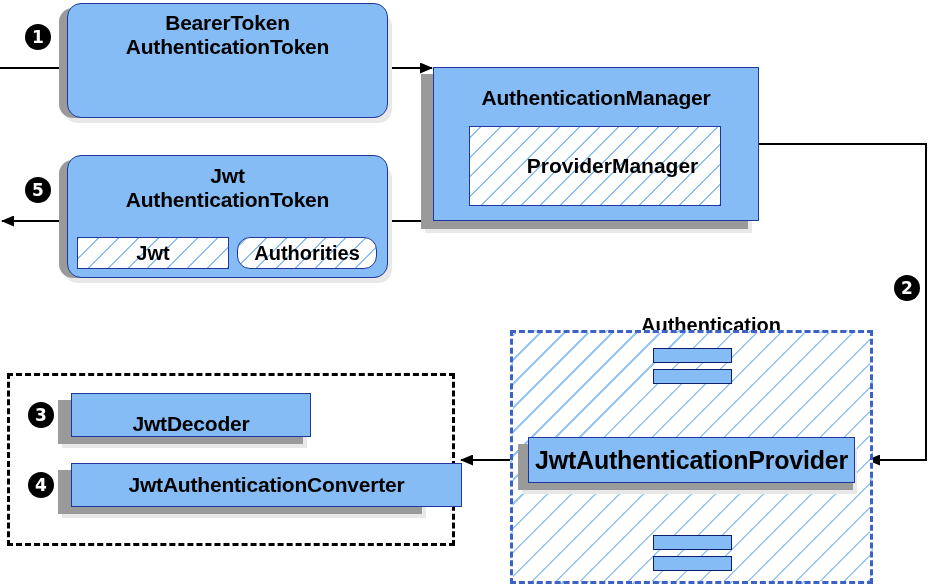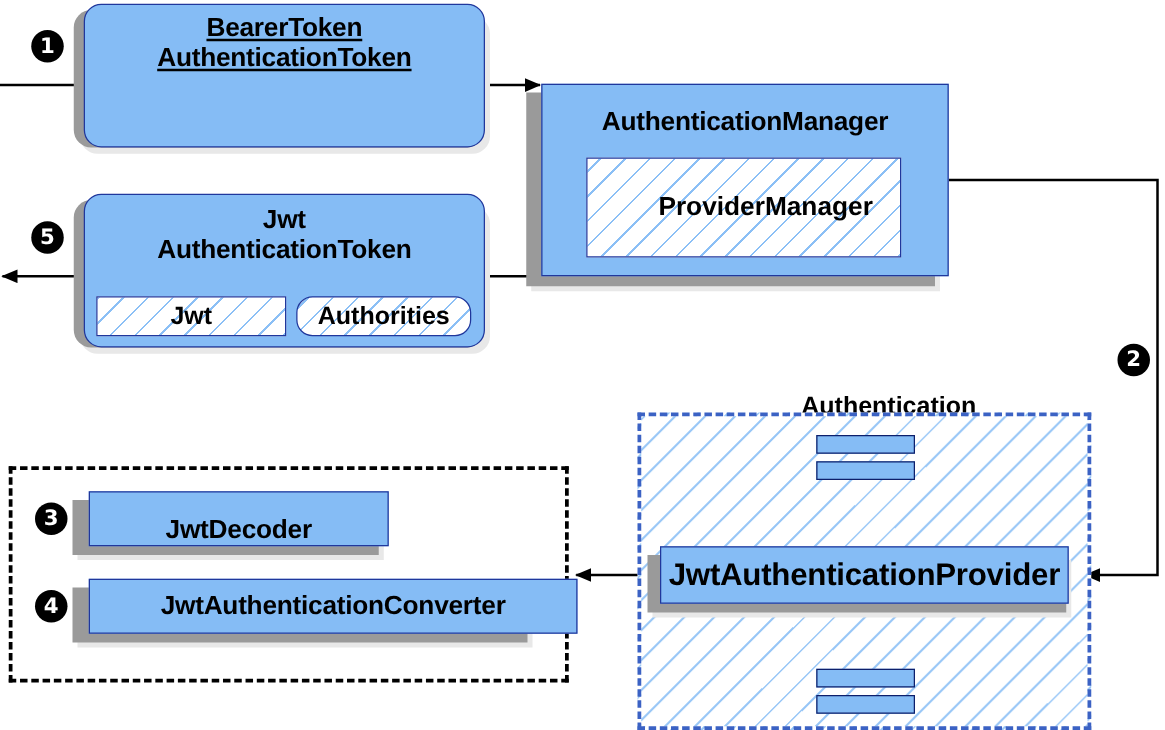--- a/index.html
+++ b/index.html
@@ -149,21 +149,21 @@
 
     <line x1="68" y1="221" x2="2" y2="221" stroke="#000" stroke-width="2" marker-end="url(#arrowL)"></line>
 
     <line x1="691" y1="394" x2="691" y2="436" stroke="#000" stroke-width="5" marker-start="url(#arrowUp)" marker-end="url(#arrowUp)"></line>
 
     <line x1="691" y1="488" x2="691" y2="530" stroke="#000" stroke-width="5" marker-start="url(#arrowUp)" marker-end="url(#arrowUp)"></line>
   </svg>
 
   <div class="shadow-lt" style="left:64px; top:13px; width:328px; height:110px; border-radius:14px;"></div>
   <div class="shadow-dk" style="left:59px; top:8px; width:328px; height:110px; border-radius:14px;"></div>
-  <div class="node rounded" style="left:67px; top:3px; width:321px; height:115px; padding-top:7px;text-decoration:underline;">
+  <div class="node rounded" style="left:67px; top:3px; width:321px; height:115px; padding-top:7px;">
     <div class="node-title" style="font-size:21px;">BearerToken
 AuthenticationToken</div>
   </div>
   <div class="marker" style="left:25px; top:24px;">
     <span>1</span>
   </div>
 
   <div class="shadow-lt" style="left:64px; top:165px; width:328px; height:118px; border-radius:14px;"></div>
   <div class="shadow-dk" style="left:59px; top:160px; width:328px; height:118px; border-radius:14px;"></div>
   <div class="node rounded" style="left:67px; top:155px; width:321px; height:123px; padding-top:8px;">

